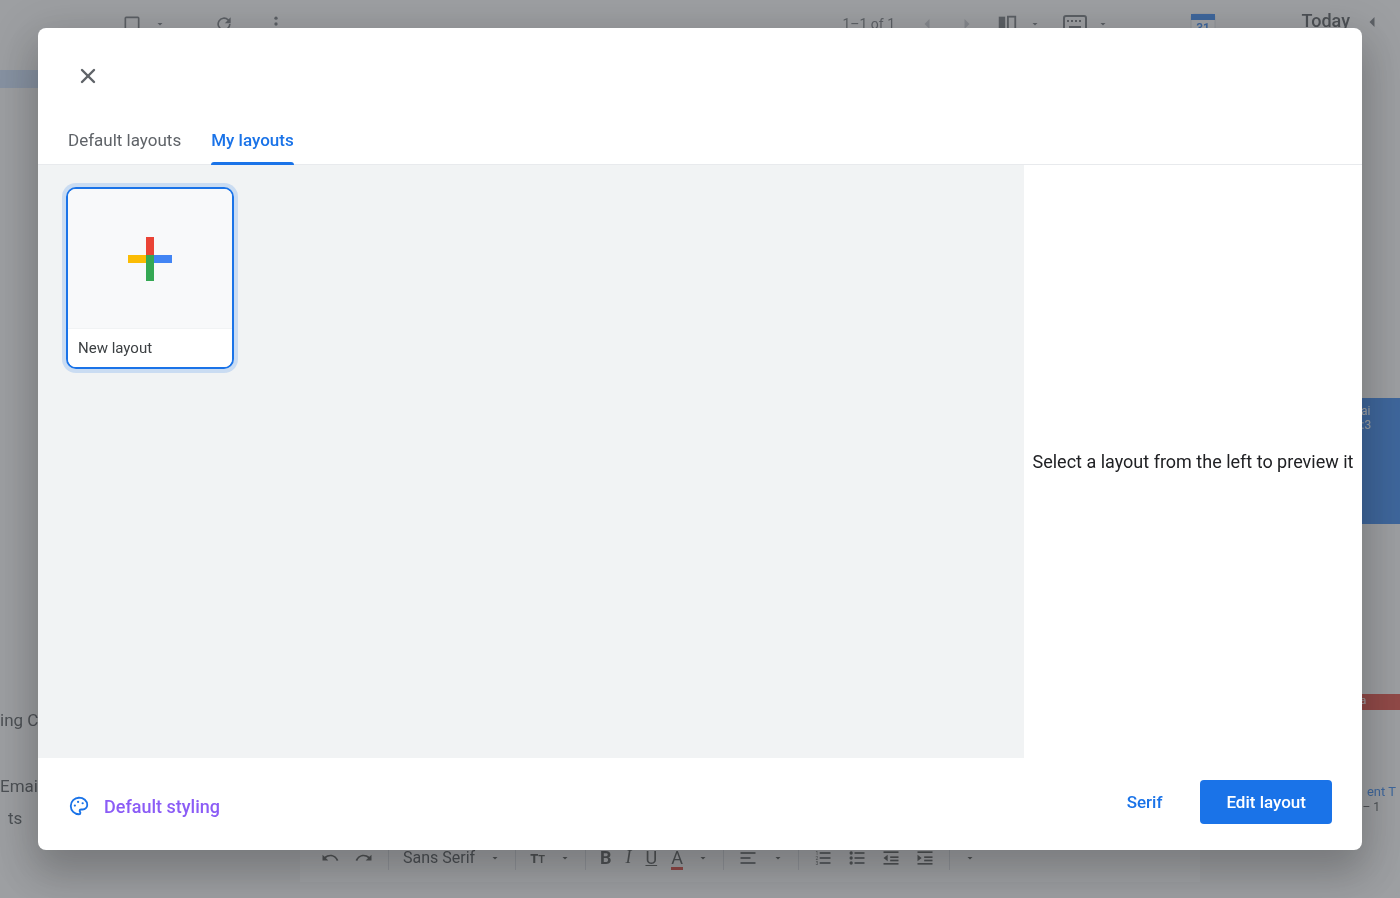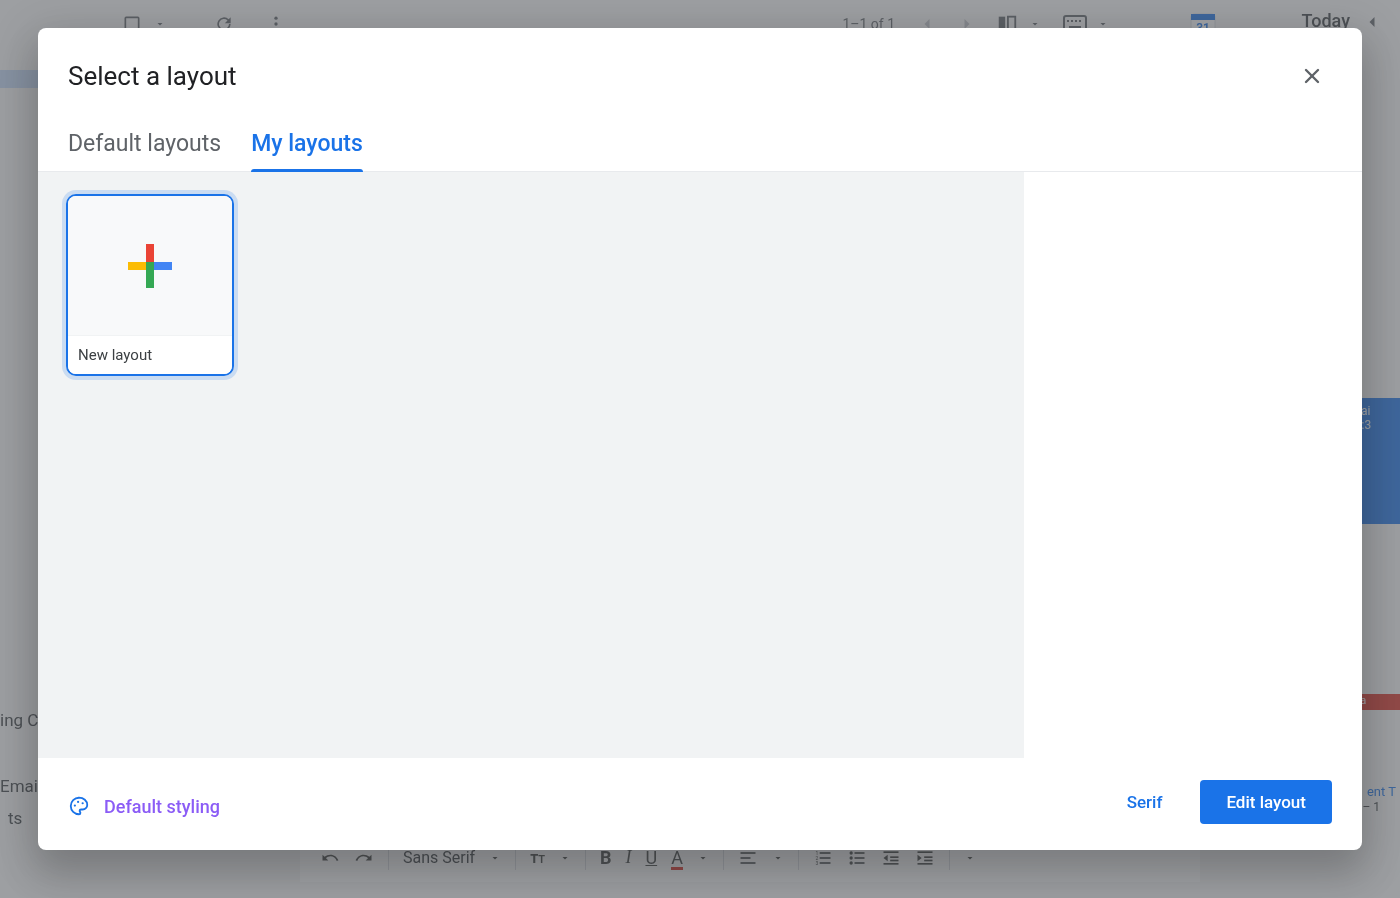--- a/index.html
+++ b/index.html
@@ -134,21 +134,21 @@
       color: #5f6368;
       cursor: pointer;
     }
     .tabs {
       display: flex;
       gap: 8px;
       padding: 24px 30px 0 30px;
       border-bottom: 1px solid #e8eaed;
     }
     .tab {
-      font-size: 23px;
+      font-size: 17px;
       padding: 10px 0 14px 0;
       margin-right: 22px;
       color: #5f6368;
       cursor: pointer;
       position: relative;
     }
     .tab.active {
       color: #1a73e8;
       font-weight: 500;
     }
@@ -434,21 +434,20 @@
           <path d="M7 10l5 5 5-5z"></path>
         </svg>
       </span>
   </div>
 </div>
 
 <div class="bg-overlay-dim"></div>
 
 <div class="modal">
   <div class="modal-header">
-    <div class="modal-title">Select a layout</div>
     <div class="close-btn">
       <svg width="24" height="24" viewBox="0 0 24 24" fill="none" stroke="#5f6368" stroke-width="2.4" stroke-linecap="round">
           <line x1="6" y1="6" x2="18" y2="18"></line>
           <line x1="18" y1="6" x2="6" y2="18"></line>
         </svg>
     </div>
   </div>
 
   <div class="tabs">
     <div class="tab">Default layouts</div>
@@ -463,20 +462,23 @@
             <rect x="22" y="4" width="8" height="18" fill="#EA4335"></rect>
             <rect x="30" y="22" width="18" height="8" fill="#4285F4"></rect>
             <rect x="22" y="30" width="8" height="18" fill="#34A853"></rect>
             <rect x="4" y="22" width="18" height="8" fill="#FBBC04"></rect>
             <rect x="22" y="22" width="8" height="8" fill="#34A853"></rect>
           </svg>
         </div>
         <div class="caption">New layout</div>
       </div>
     </div>
+    <div class="preview-pane">
+      <div class="preview-msg">Select a layout from the left to preview it</div>
+    </div>
   </div>
 
   <div class="modal-footer">
     <div class="styling-link">
       <svg width="22" height="22" viewBox="0 0 24 24" fill="none" stroke="#1a73e8" stroke-width="2">
         <path d="M12 3a9 9 0 100 18c1 0 1.5-.7 1.5-1.5 0-.4-.2-.8-.4-1.1-.3-.3-.4-.7-.4-1.1 0-.8.7-1.5 1.5-1.5H16a5 5 0 005-5c0-4.4-4-8-9-8z"></path>
         <circle cx="7.5" cy="11.5" r="1.2" fill="#1a73e8" stroke="none"></circle>
         <circle cx="11" cy="7.5" r="1.2" fill="#1a73e8" stroke="none"></circle>
         <circle cx="16" cy="9" r="1.2" fill="#1a73e8" stroke="none"></circle>
       </svg>

